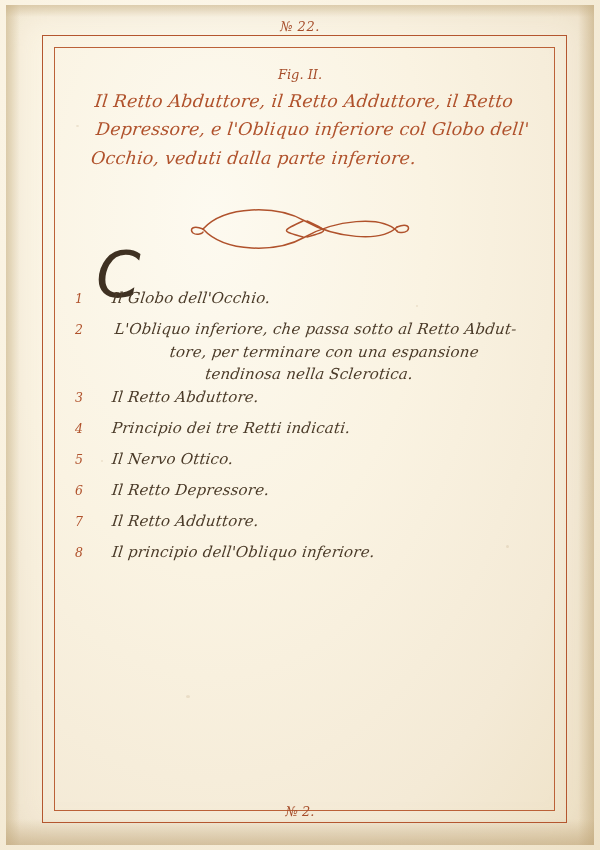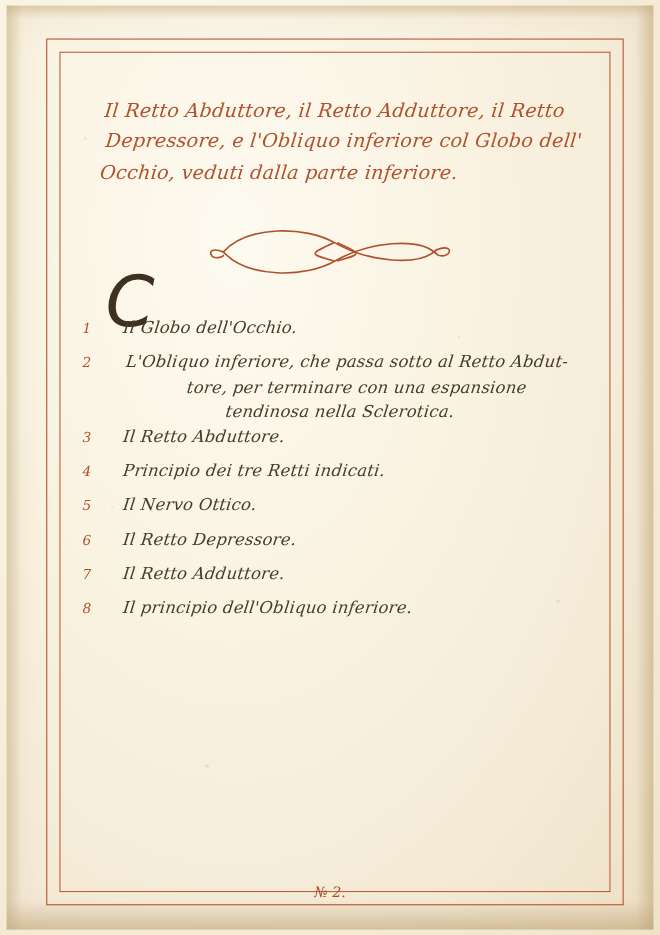--- a/index.html
+++ b/index.html
@@ -193,24 +193,26 @@
     <div class="edge edge-right"></div>
     <div class="edge edge-top"></div>
     <div class="edge edge-bottom"></div>
 
     <div class="speck" style="left:70px;  top:120px; width:3px;  height:2px;"></div>
     <div class="speck" style="left:410px; top:300px; width:2px;  height:2px;"></div>
     <div class="speck" style="left:180px; top:690px; width:4px;  height:3px;"></div>
     <div class="speck" style="left:500px; top:540px; width:3px;  height:3px;"></div>
     <div class="speck" style="left:95px;  top:455px; width:2px;  height:2px;"></div>
 
+    <div id="folio-top">№ 22.</div>
 
     <div id="frame-outer"></div>
     <div id="frame-inner"></div>
 
+    <div id="fig-label">Fig. II.</div>
 
     <div id="title-block">
       <span class="tline l1">Il Retto Abduttore, il Retto Adduttore, il Retto</span>
       <span class="tline l2">Depressore, e l'Obliquo inferiore col Globo dell'</span>
       <span class="tline l3">Occhio, veduti dalla parte inferiore.</span>
     </div>
 
     <div id="flourish">
       <svg width="230" height="52" viewBox="0 0 230 52" fill="none">
         <g stroke="#b0522c" stroke-width="1.5" fill="none" stroke-linecap="round">

